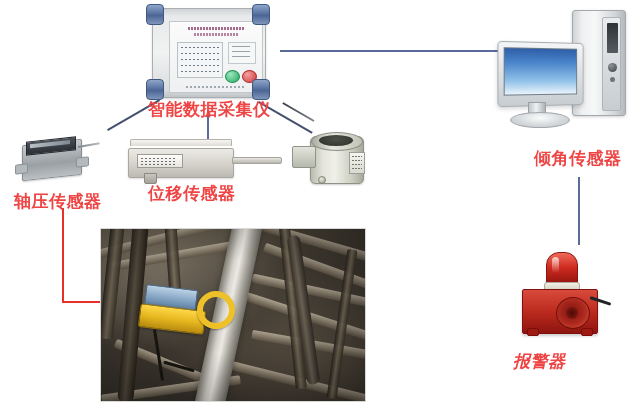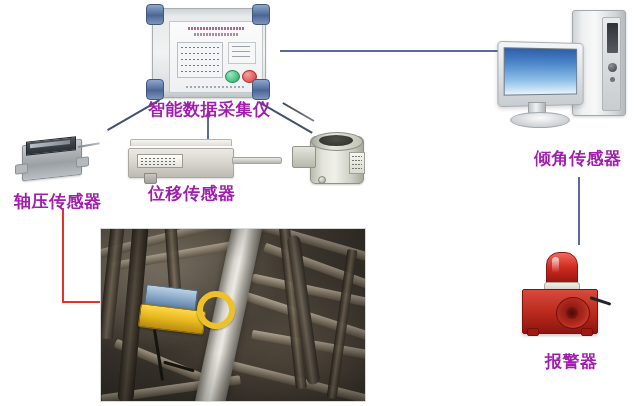--- a/index.html
+++ b/index.html
@@ -15,21 +15,21 @@
     width: 640px;
     height: 406px;
     background: #ffffff;
     overflow: hidden;
   }
   .abs { position: absolute; }
 
   
   .label {
     position: absolute;
-    color: #a21caf;
+    color: #ef4444;
     font-size: 17px;
     font-weight: 600;
     letter-spacing: 0.5px;
     white-space: nowrap;
     font-family: "DejaVu Sans", "Liberation Sans", sans-serif;
   }
 
   
   .line { position: absolute; background: #5a6b9b; }
   .line-h { height: 2px; }
@@ -475,21 +475,21 @@
   <div class="abs" id="alarm">
     <div class="al-beacon"></div>
     <div class="al-collar"></div>
     <div class="al-box">
       <div class="al-foot" style="left:4px"></div>
       <div class="al-foot" style="right:4px"></div>
     </div>
     <div class="al-horn"></div>
     <div class="al-cable"></div>
   </div>
-  <div class="label" style="left:545px; top:350px;">报警器</div>
+  <div class="label" style="left:513px; top:350px;font-style:italic;">报警器</div>
 
   <div class="abs" id="photo">
     <div class="ph-layer ph-bg"></div>
 
     <div class="roof-plank" style="left:-10px; top:4px;  width:150px; transform:rotate(-14deg);"></div>
     <div class="roof-plank" style="left:10px;  top:22px; width:130px; transform:rotate(-10deg);"></div>
     <div class="roof-plank" style="left:150px; top:10px; width:140px; transform:rotate(16deg);"></div>
     <div class="roof-plank" style="left:160px; top:34px; width:120px; transform:rotate(20deg);"></div>
     <div class="roof-plank" style="left:150px; top:58px; width:130px; transform:rotate(12deg);"></div>
     <div class="roof-plank" style="left:140px; top:84px; width:140px; transform:rotate(18deg);"></div>

